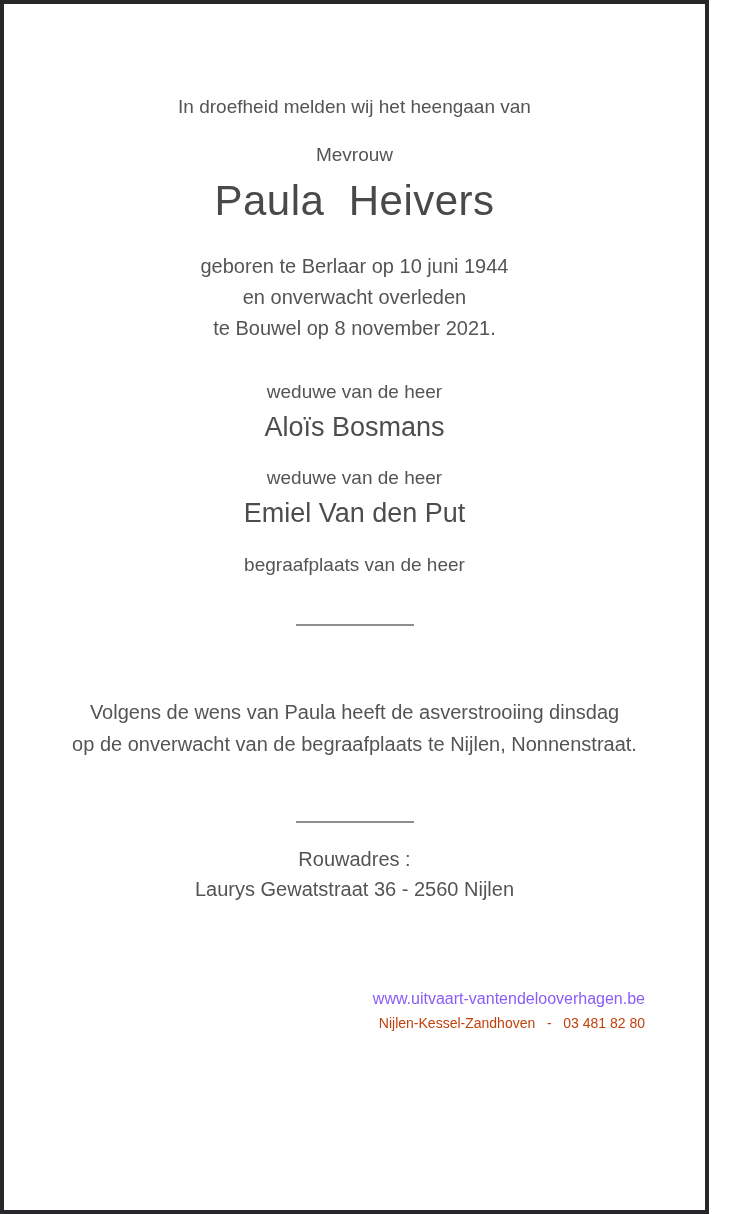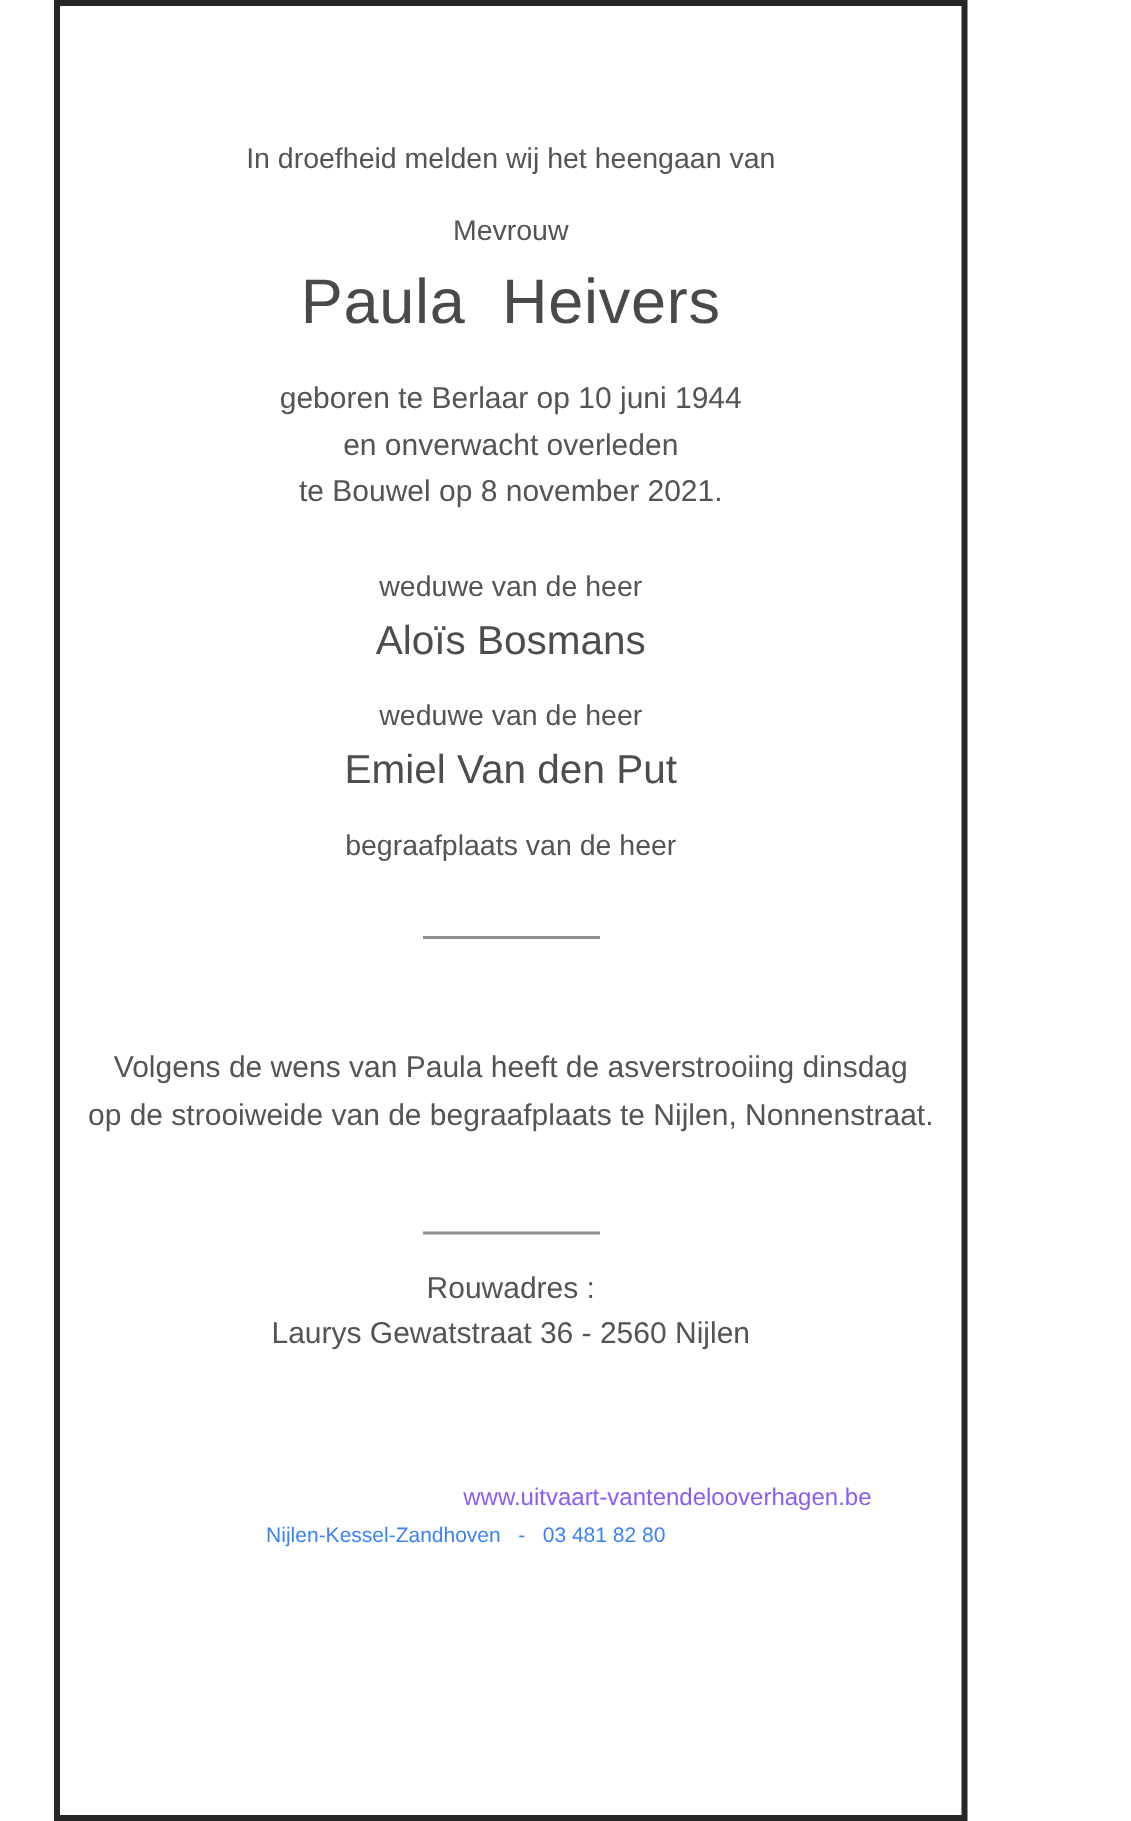--- a/index.html
+++ b/index.html
@@ -2,30 +2,29 @@
 <html><head>
 <meta charset="utf-8">
 <style>
   html, body {
     margin: 0;
     padding: 0;
     background: #ffffff;
   }
   .page {
     position: relative;
-    width: 609px;
+    width: 709px;
     height: 1214px;
     box-sizing: border-box;
     border: 4px solid #27272a;
     background: #ffffff;
     font-family: "Liberation Sans", "DejaVu Sans", sans-serif;
     color: #545457;
     text-align: center;
     overflow: hidden;
-    margin-left: 36px;
   }
   .pre { white-space: pre; }
 
   .intro {
     margin-top: 91px;
     font-size: 19px;
     line-height: 24px;
     color: #545457;
   }
   .salutation {
@@ -103,22 +102,21 @@
   }
   .footer-website {
     font-size: 16px;
     line-height: 20px;
     color: #8b5cf6;
   }
   .footer-info {
     margin-top: 4px;
     font-size: 14px;
     line-height: 20px;
-    color: #3b82f6;
-    text-align: center;
+    color: #c2410c;
   }
 </style>
 </head>
 <body>
 
 <div class="page">
 
   <div class="intro">In droefheid melden wij het heengaan van</div>
 
   <div class="salutation">Mevrouw</div>
@@ -142,21 +140,21 @@
   </div>
 
   <div class="relation rel-3">
     <div class="relation-label">begraafplaats van de heer</div>
   </div>
 
   <div class="divider divider-1"></div>
 
   <div class="ceremony-lines">
     <div class="ceremony-line">Volgens de wens van Paula heeft de asverstrooiing dinsdag</div>
-    <div class="ceremony-line">op de strooiweide van de begraafplaats te Nijlen, Nonnenstraat.</div>
+    <div class="ceremony-line">op de onverwacht van de begraafplaats te Nijlen, Nonnenstraat.</div>
   </div>
 
 
   <div class="divider divider-2"></div>
 
   <div class="mourning">
     <div class="mourning-line">Rouwadres :</div>
     <div class="mourning-line">Laurys Gewatstraat 36 - 2560 Nijlen</div>
   </div>
 

